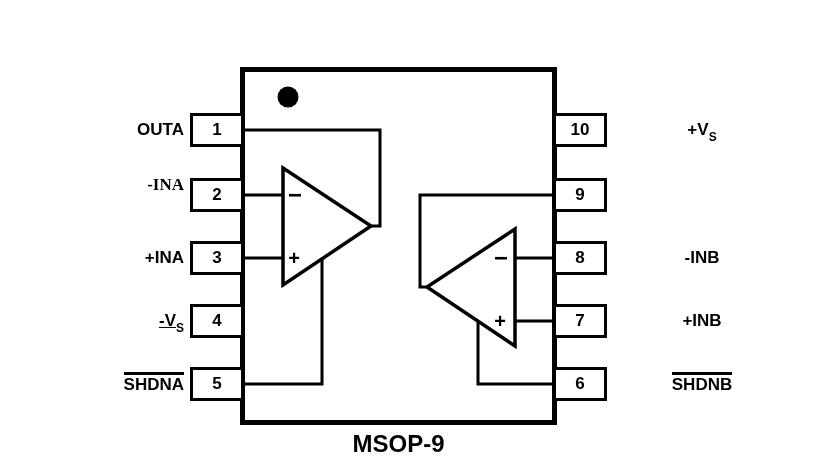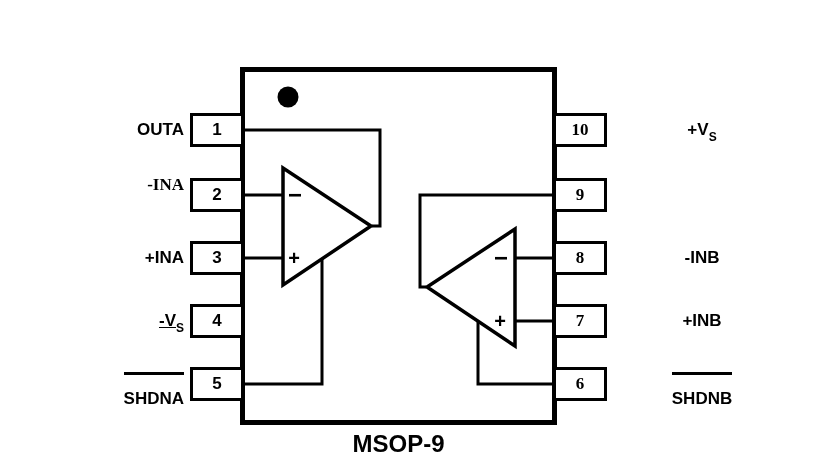--- a/index.html
+++ b/index.html
@@ -14,32 +14,32 @@
   }
 
   svg.wires { position:absolute; left:0; top:0; }
 
   .pin-box {
     position:absolute; width:54px; height:34px; border:3px solid #000; background:#fff;
     display:flex; align-items:center; justify-content:center;
     font-weight:bold; font-size:17px;
   }
   .pin-box.left  { left:190px; }
-  .pin-box.right { left:553px;font-family:Liberation Serif, serif; }
+  .pin-box.right { left:553px; }
 
   .pin-label {
     position:absolute; height:24px; line-height:24px;
     font-weight:bold; font-size:17px; white-space:nowrap;
   }
   .pin-label.left  { left:30px;  width:154px; text-align:right; }
   .pin-label.right { left:617px; width:170px; text-align:center; }
 
   sub.pin-sub { font-size:12px; position:relative; bottom:-2px; font-weight:bold; }
 
-  .overline { display:inline-block; border-top:3px solid #000; padding-top:15px; line-height:1.05; }
+  .overline { display:inline-block; border-top:3px solid #000; padding-top:1px; line-height:1.05; }
 
   .opamp-sign {
     position:absolute; width:24px; text-align:center; font-weight:bold; color:#000;
   }
   .sign-minus { font-size:24px; line-height:24px; }
   .sign-plus  { font-size:20px; line-height:24px; }
 
   .pkg-title {
     position:absolute; left:240px; top:430px; width:317px;
     text-align:center; font-weight:bold; font-size:24px;

